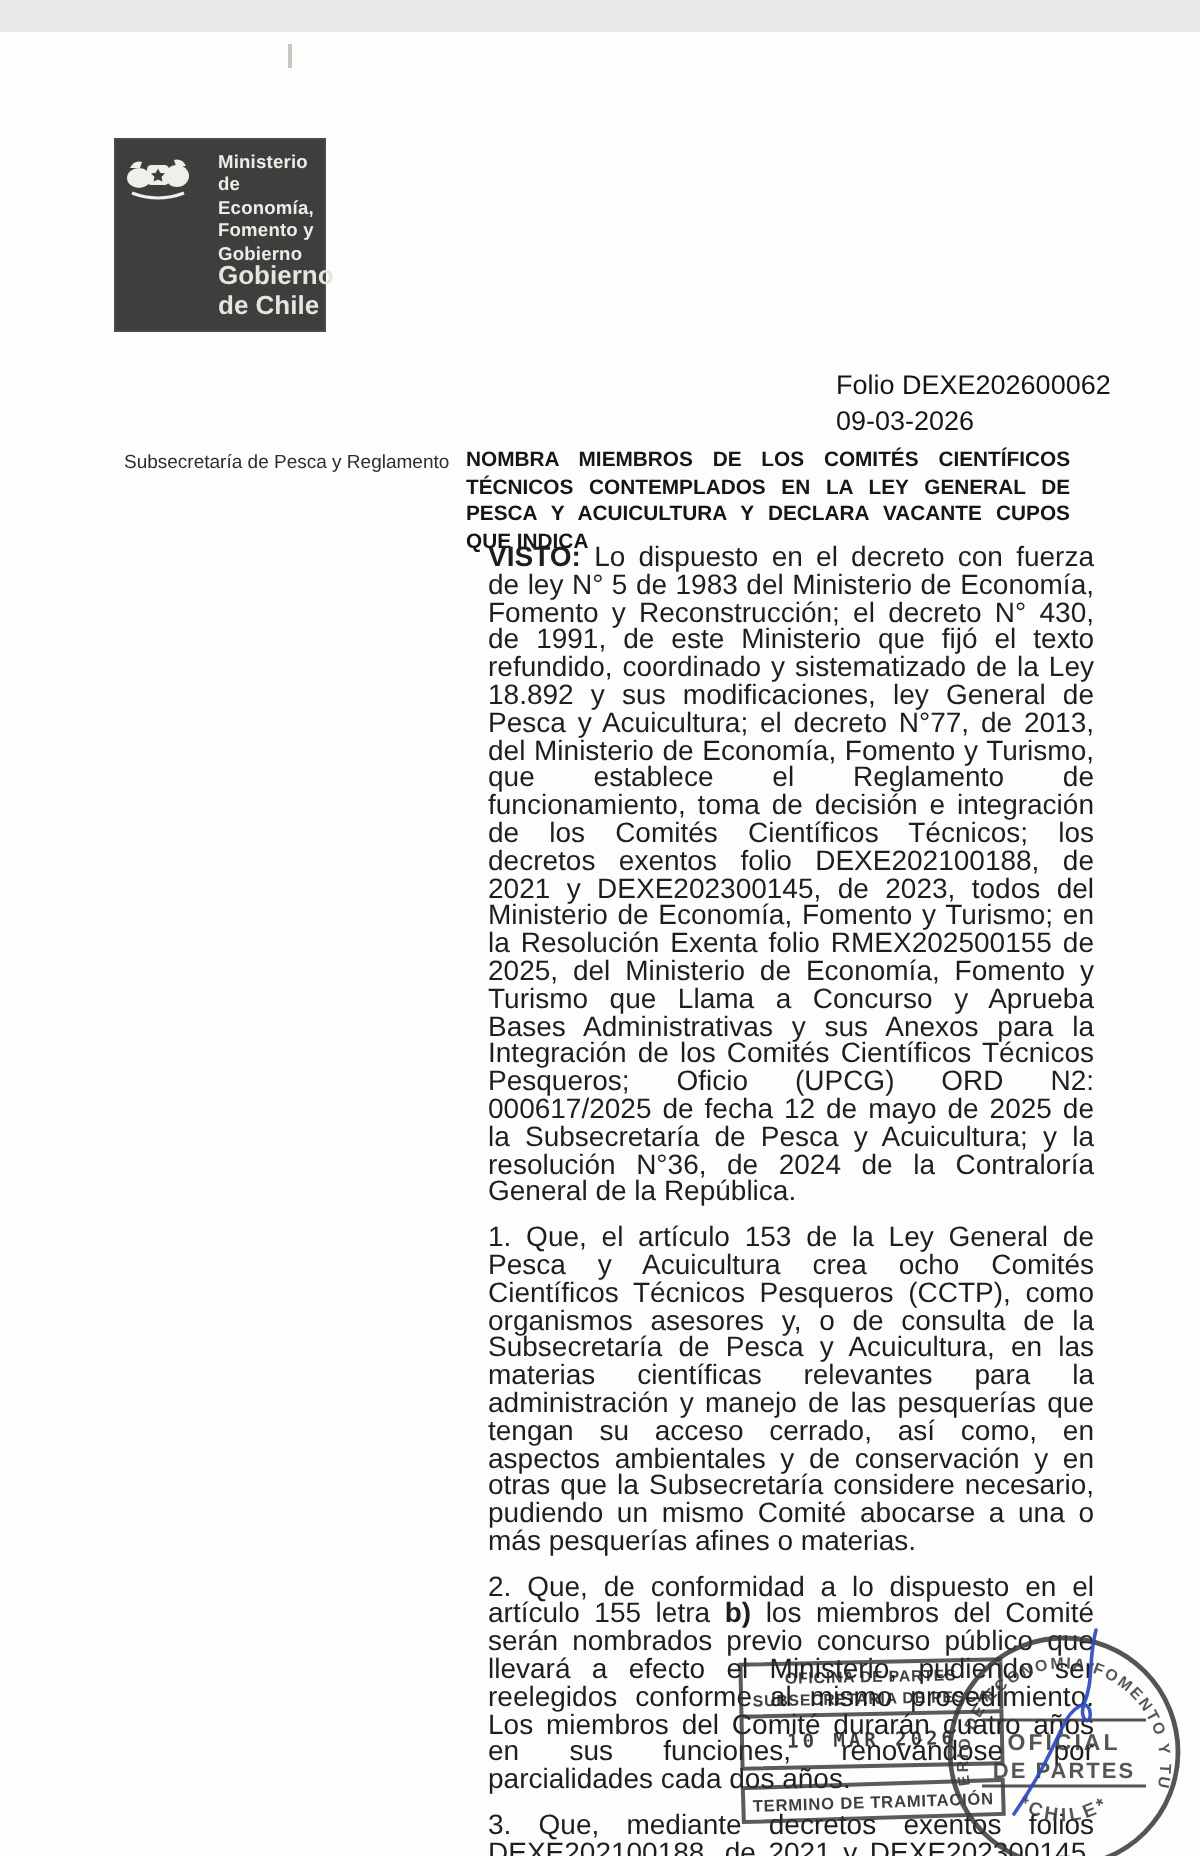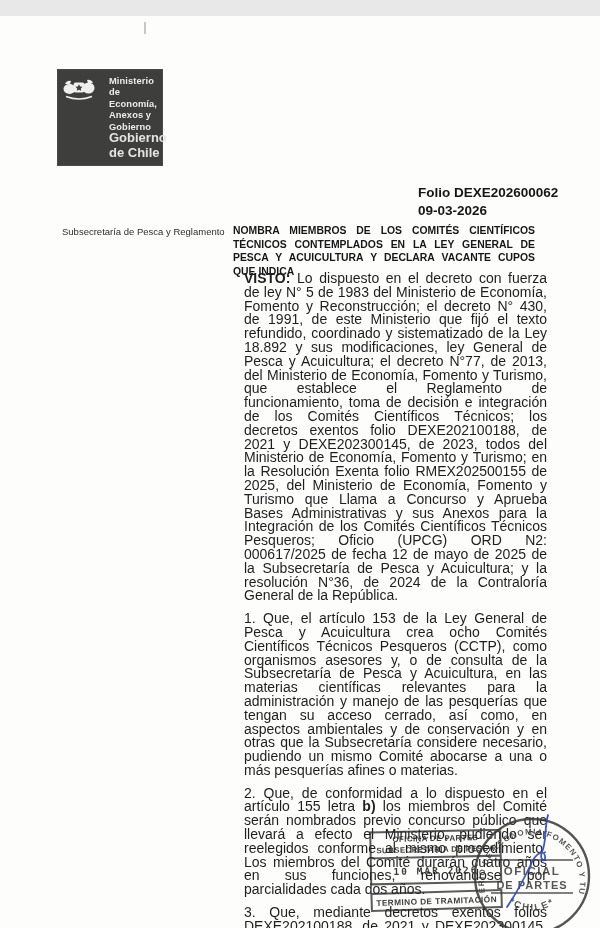--- a/index.html
+++ b/index.html
@@ -8,21 +8,21 @@
   .abs{position:absolute;}
 
   
   .logo{left:57px;top:53px;width:106px;height:97px;background:#3e3e3c;box-shadow:0 0 0 1px #4a4a48 inset;}
   .logo .emblem{position:absolute;left:5px;top:7px;width:34px;height:26px;}
   .logo .mlines{position:absolute;left:52px;top:7px;font-size:9.3px;line-height:11.4px;
                 font-weight:bold;color:#ecece9;letter-spacing:.1px;}
   .logo .gob{position:absolute;left:52px;bottom:6px;font-size:13px;font-weight:bold;color:#e4e4e0;}
 
   
-  .folio{left:418px;top:168px;font-size:13.5px;font-weight:bold;line-height:17.5px;color:#151515;}
+  .folio{left:418px;top:168px;font-size:13.5px;font-weight:normal;line-height:17.5px;color:#151515;}
 
   
   .dept{left:62px;top:210px;font-size:9.5px;color:#2d2d2d;}
 
   
   .doc-title{left:233px;top:208px;width:302px;font-size:10.4px;font-weight:bold;
              line-height:13.5px;text-align:justify;color:#161616;}
 
   
   .body-col{left:244px;top:256px;width:303px;font-size:14px;line-height:13.8px;
@@ -58,21 +58,21 @@
       <path d="M3 8 q2 -4 6 -3 l-1 3 z" fill="#efefec"></path>
       <ellipse cx="26.5" cy="12" rx="6" ry="5.5" fill="#efefec"></ellipse>
       <path d="M31 7 q-2 -4 -6 -3 l1 3 z" fill="#efefec"></path>
       <rect x="11.5" y="6.5" width="11" height="10" rx="2.2" fill="#efefec"></rect>
       <path d="M17 8.2 l1.1 2.2 2.4 .3 -1.7 1.7 .4 2.4 -2.2 -1.1 -2.2 1.1 .4 -2.4 -1.7 -1.7 2.4 -.3 z" fill="#3e3e3c"></path>
       <path d="M4 20.5 Q17 25.5 30 20.5" stroke="#efefec" stroke-width="1.6" fill="none"></path>
     </svg>
     <div class="mlines">
       <div>Ministerio de</div>
       <div>Economía,</div>
-      <div>Anexos y</div>
+      <div>Fomento y</div>
       <div>Gobierno</div>
     </div>
     <div class="gob">Gobierno de Chile</div>
   </div>
 
   <div class="abs folio">
     <div>Folio DEXE202600062</div>
     <div>09-03-2026</div>
   </div>
 

